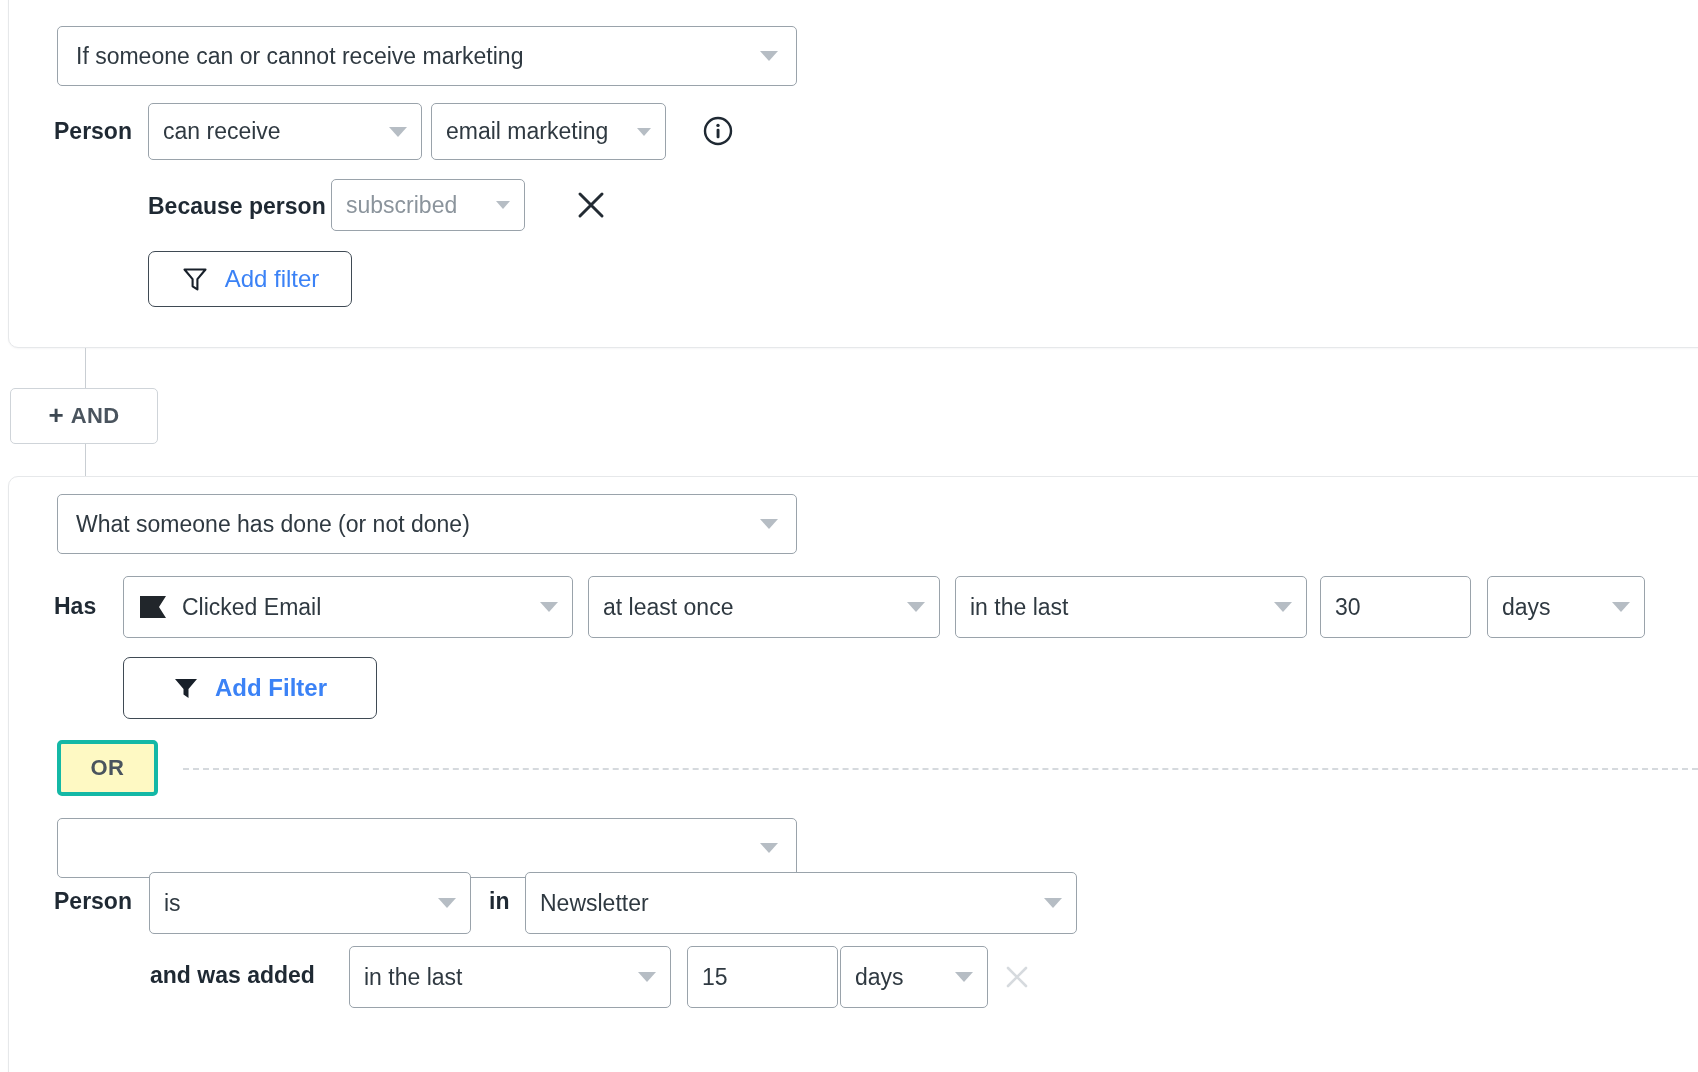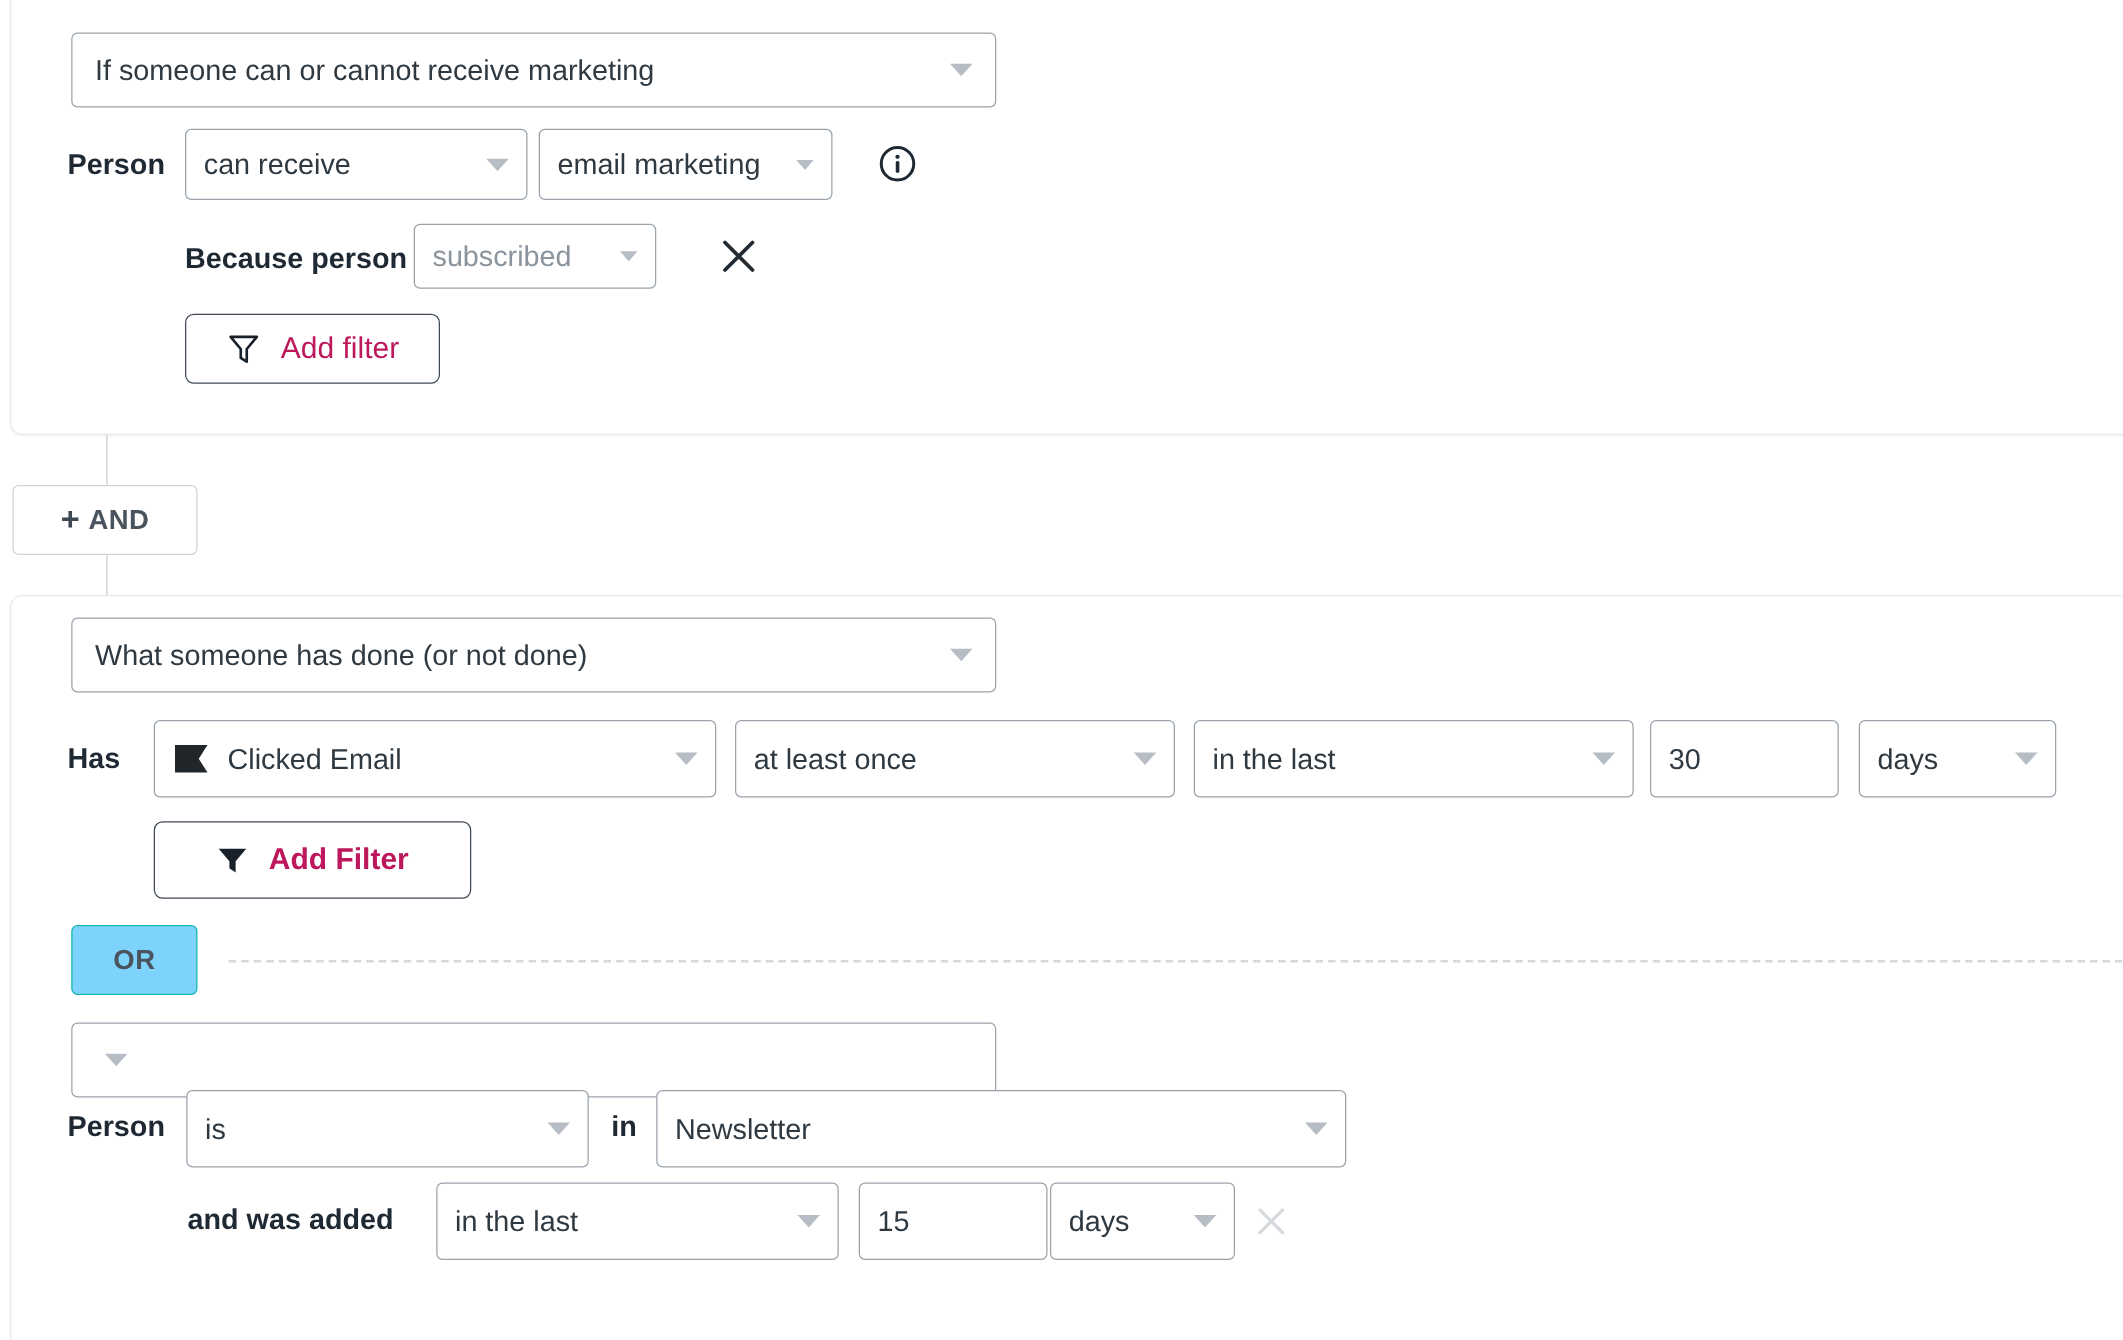--- a/index.html
+++ b/index.html
@@ -70,20 +70,21 @@
 
   
   .type-select {
     position: absolute;
     background: #fff;
     border: 1px solid #9aa3ab;
     border-radius: 5px;
     display: flex;
     align-items: center;
     padding: 0 18px;
+    justify-content: flex-end;
   }
   .type-select .txt {
     font-size: 23px;
     color: #2f3941;
     flex: 1;
     white-space: nowrap;
   }
 
   
   .fld {
@@ -133,39 +134,39 @@
   .btn {
     position: absolute;
     background: #fff;
     border: 1px solid #3f4a54;
     border-radius: 7px;
     display: flex;
     align-items: center;
     justify-content: center;
     gap: 16px;
   }
-  .btn .blab { font-size: 24px; color: #be185d; }
+  .btn .blab { font-size: 24px; color: #3b82f6; }
   .btn.bold .blab { font-weight: bold; }
 
   
   .icon { display: flex; align-items: center; justify-content: center; flex: none; }
   .info-icon { position: absolute; }
   .x-icon { position: absolute; }
 
   .flag-icon {
     width: 30px; height: 26px;
     flex: none;
     margin-right: 14px;
   }
 
   
   .or-btn {
     position: absolute;
-    background: #7dd3fc;
-    border: 1px solid #14b8a6;
+    background: #fef9c3;
+    border: 4px solid #14b8a6;
     border-radius: 5px;
     display: flex;
     align-items: center;
     justify-content: center;
   }
   .or-btn .olab {
     font-size: 22px;
     font-weight: bold;
     color: #4a545e;
     letter-spacing: .5px;

